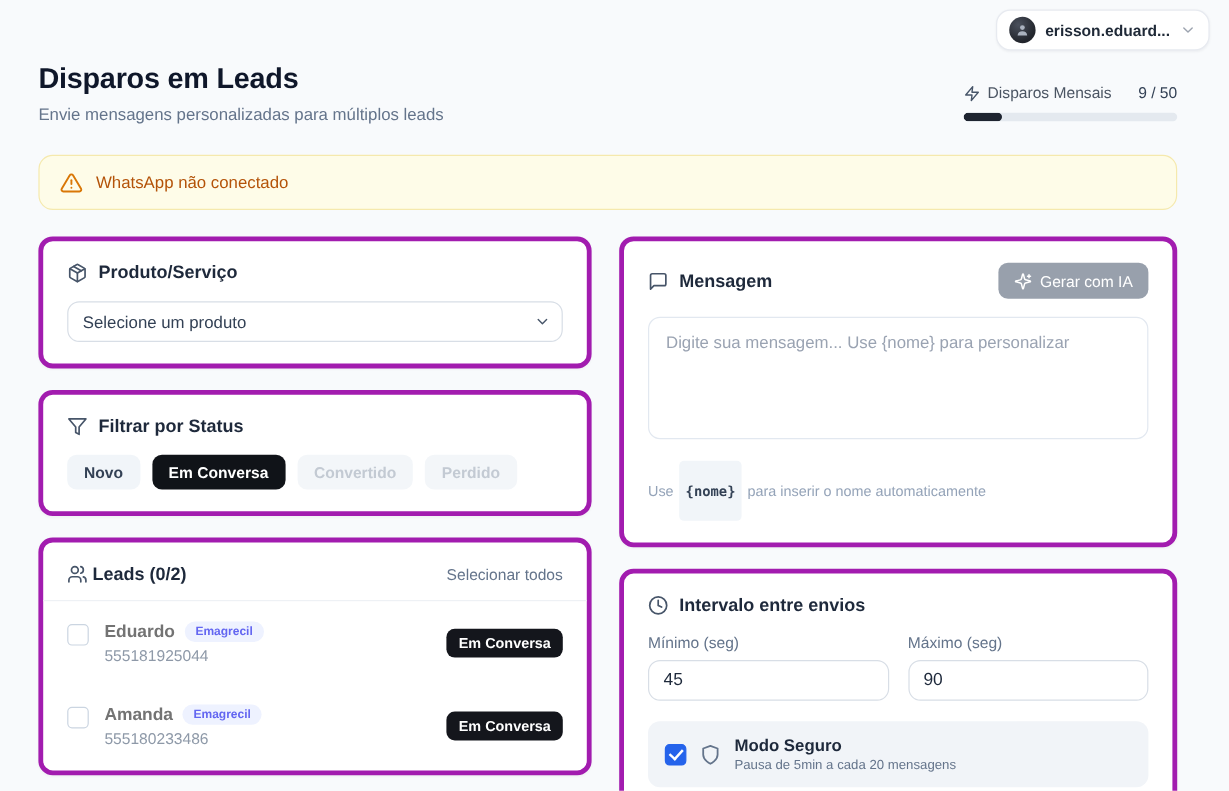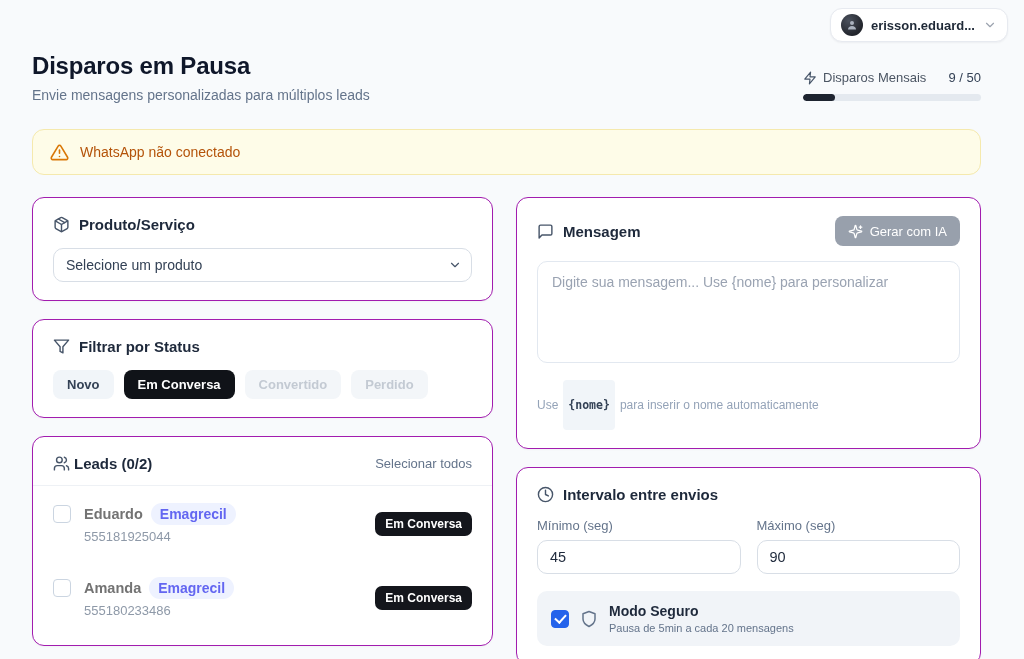--- a/index.html
+++ b/index.html
@@ -46,21 +46,21 @@
     display:flex; align-items:center; gap:11px; padding:0 17px;
   }
   .alert-text { font-size:14px; color:#b45309; }
   .alert-icon { color:#d97706; }
 
   
   .grid { margin-top:22px; display:grid; grid-template-columns:461px 1fr; gap:18px 23px; align-items:start; }
   .col { display:flex; flex-direction:column; gap:18px; }
 
   .card {
-    background:#fff; border:1px solid #a21caf; border-radius:12px;
+    background:#fff; border:4px solid #a21caf; border-radius:12px;
     padding:18px 20px; box-shadow:0 1px 2px rgba(15,23,42,.03);
   }
   .card-head { display:flex; align-items:center; gap:9px; }
   .card-title { font-size:15px; font-weight:700; color:#1e293b; }
   .head-icon { color:#475569; }
 
   
   .select-wrap { position:relative; margin-top:15px; }
   select {
     width:100%; height:34px; appearance:none; -webkit-appearance:none;
@@ -83,21 +83,21 @@
   
   .leads-card { flex:1; padding-bottom:0; }
   .leads-head { display:flex; align-items:center; gap:4px; }
   .select-all { margin-left:auto; font-size:13px; color:#64748b; background:none; border:none; cursor:pointer; font-family:"Liberation Sans", sans-serif; }
   .leads-divider { border-top:1px solid #eef1f5; margin:13px -20px 0; }
   .lead-row { display:flex; align-items:flex-start; gap:13px; padding:17px 0 16px; cursor:pointer; }
   .lead-info { flex:1; }
   .lead-name-row { display:flex; align-items:center; gap:8px; }
   .lead-name { font-size:14.5px; font-weight:700; color:#737373; }
   .lead-tag {
-    background:#eef2ff; color:#6366f1; font-size:14px; font-weight:700;
+    background:#eef2ff; color:#6366f1; font-size:10px; font-weight:700;
     padding:3px 9px; border-radius:99px;
   }
   .lead-phone { font-size:13px; color:#8e99a8; margin-top:4px; }
   .status-pill {
     align-self:center; background:#14161c; color:#fff; font-size:12px; font-weight:600;
     padding:5px 10px; border-radius:7px; white-space:nowrap;
   }
 
   
   .cbx { appearance:none; -webkit-appearance:none; width:18px; height:18px; margin-top:2px;
@@ -168,21 +168,21 @@
           <polyline points="6 9 12 15 18 9"></polyline>
         </svg>
     </span>
   </div>
 </div>
 
 <div class="page">
 
   <div class="header-row">
     <div>
-      <div class="page-title">Disparos em Pausa</div>
+      <div class="page-title">Disparos em Leads</div>
       <div class="page-subtitle">Envie mensagens personalizadas para múltiplos leads</div>
     </div>
     <div class="quota">
       <div class="quota-top">
         <span class="head-icon">
           <svg width="14" height="14" viewBox="0 0 24 24" fill="none" stroke="currentColor" stroke-width="2" stroke-linecap="round" stroke-linejoin="round">
               <polygon points="13 2 3 14 12 14 11 22 21 10 12 10 13 2"></polygon>
             </svg>
         </span>
         <span>Disparos Mensais</span>

